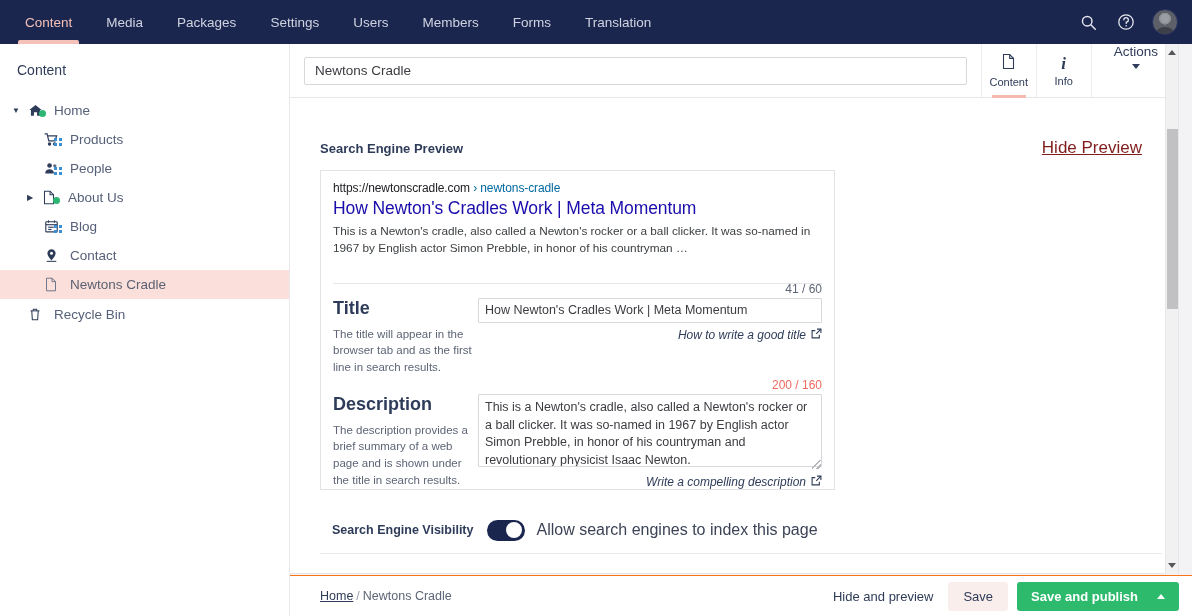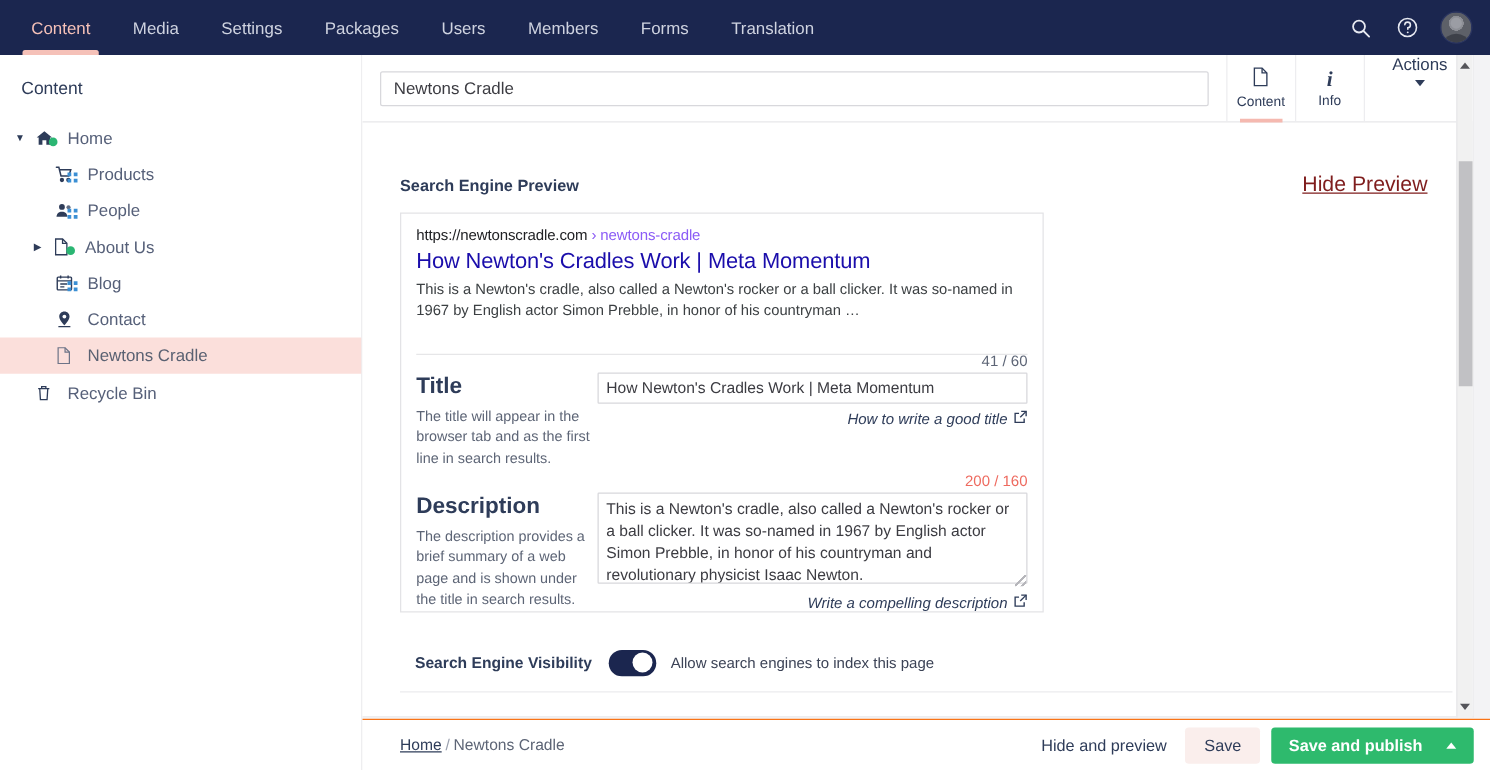--- a/index.html
+++ b/index.html
@@ -181,21 +181,21 @@
   }
 
   .preview-box {
     margin-top: 12px;
     width: 515px;
     border: 1px solid #e3e3e6;
     background: #fff;
   }
   .preview-inner { padding: 10px 12px 13px 12px; }
   .preview-url { font-size: 12px; color: #202124; letter-spacing: -0.1px; }
-  .preview-url .crumb { color: #8b5cf6; }
+  .preview-url .crumb { color: #0369a1; }
   .preview-title {
     margin-top: 3px;
     font-size: 17.5px; color: #1a0dab;
     font-family: "Liberation Sans", sans-serif;
     letter-spacing: -0.1px;
   }
   .preview-desc {
     margin-top: 4px;
     font-size: 11.8px; color: #3c4043; line-height: 1.47;
     max-width: 482px;
@@ -253,21 +253,21 @@
   .visibility-label { font-size: 12.5px; font-weight: bold; color: #2e3c59; }
   .toggle {
     margin-left: 13px;
     width: 38px; height: 21px; border-radius: 11px;
     background: #1b264f; position: relative; cursor: pointer;
   }
   .toggle .knob {
     position: absolute; top: 2.5px; right: 2.5px;
     width: 16px; height: 16px; border-radius: 50%; background: #fff;
   }
-  .visibility-text { margin-left: 12px; font-size: 12px; color: #3c4356; }
+  .visibility-text { margin-left: 12px; font-size: 16px; color: #3c4356; }
 
   .bottom-divider {
     position: absolute; left: 30px; top: 455px;
     width: 842px; height: 1px; background: #ebebee;
   }
 
   
   .vscroll {
     position: absolute; top: 0; right: 0;
     width: 13px; height: 530px;
@@ -330,24 +330,24 @@
 
 <div class="topnav">
   <div class="nav-items">
     <div class="nav-item active">
         <span>Content</span>
       </div>
     <div class="nav-item">
         <span>Media</span>
       </div>
     <div class="nav-item">
+        <span>Packages</span>
+      </div>
+    <div class="nav-item">
         <span>Settings</span>
-      </div>
-    <div class="nav-item">
-        <span>Packages</span>
       </div>
     <div class="nav-item">
         <span>Users</span>
       </div>
     <div class="nav-item">
         <span>Members</span>
       </div>
     <div class="nav-item">
         <span>Forms</span>
       </div>

